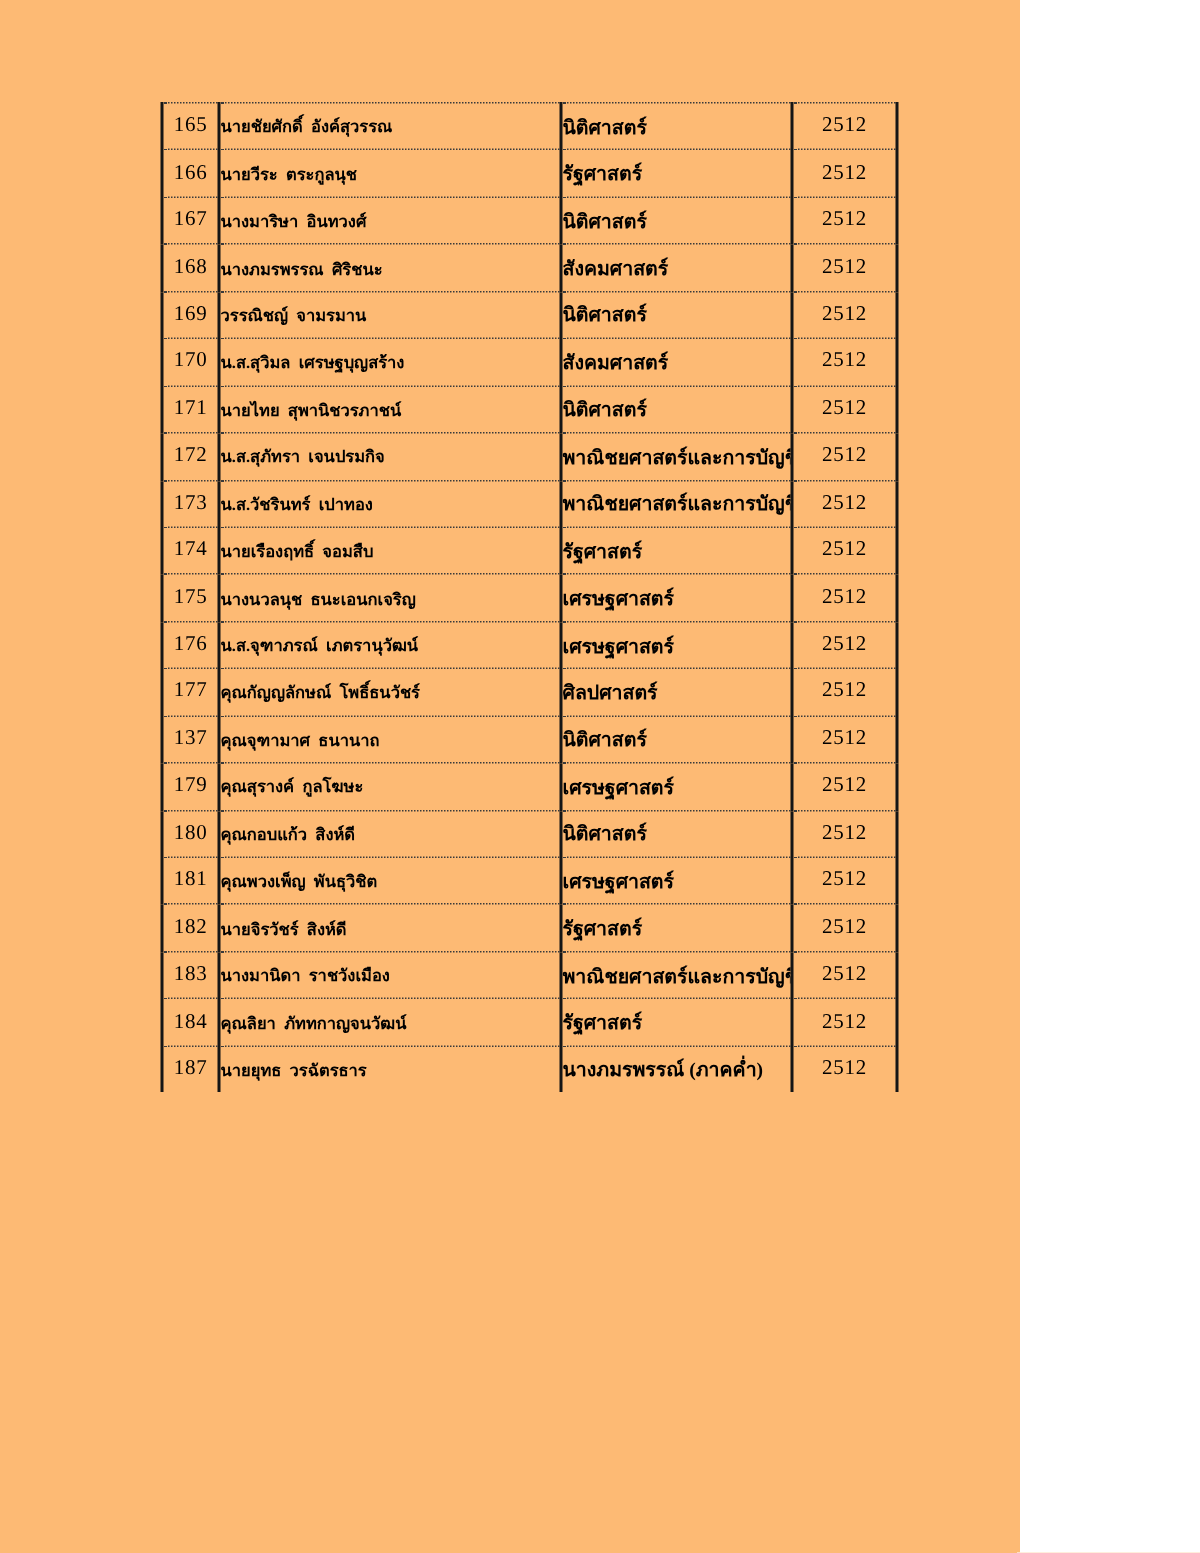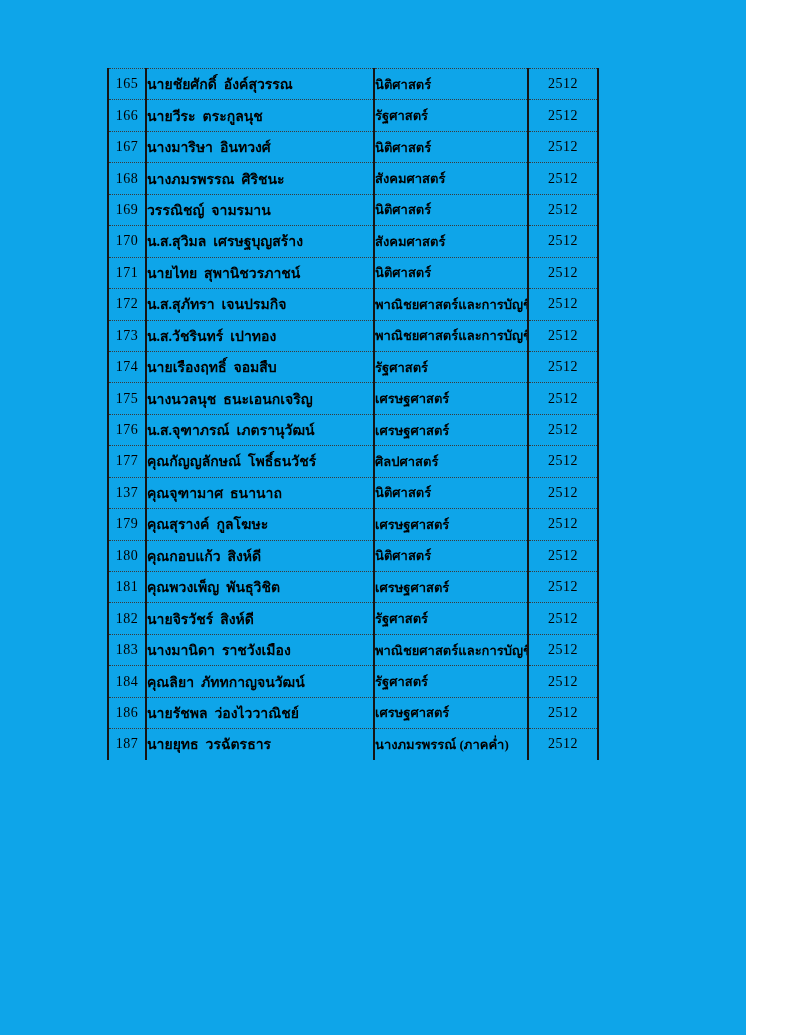--- a/index.html
+++ b/index.html
@@ -10,23 +10,23 @@
   body {
     width: 800px;
     height: 1035px;
     position: relative;
     font-family: "Liberation Serif", "DejaVu Serif", serif;
     color: #000000;
   }
   .page {
     position: absolute;
     left: 0; top: 0;
-    width: 746px;
+    width: 680px;
     height: 1035px;
-    background: #0ea5e9;
+    background: #fdba74;
     overflow: hidden;
   }
   table.alumni {
     position: absolute;
     left: 107px;
     top: 68px;
     width: 490px;
     border-collapse: collapse;
     table-layout: fixed;
   }
@@ -47,21 +47,21 @@
   tr.last td.c-fac, tr.last td.c-year { border-bottom: 1px dotted #3a3a3a; }
 
   td.c-no {
     text-align: center;
     font-size: 14px;
     font-family: "Liberation Serif", serif;
     letter-spacing: 0.5px;
   }
   td.c-name {
     font-weight: bold;
-    font-size: 14px;
+    font-size: 11px;
     padding-left: 6px;
     white-space: pre;
   }
   td.c-fac {
     font-weight: bold;
     font-size: 13px;
     padding-left: 4px;
     white-space: pre;
   }
   td.c-year {
@@ -197,26 +197,20 @@
           <td class="c-fac">พาณิชยศาสตร์และการบัญชี</td>
           <td class="c-year">2512</td>
         </tr>
         <tr>
           <td class="c-no">184</td>
           <td class="c-name">คุณลิยา  ภัททกาญจนวัฒน์</td>
           <td class="c-fac">รัฐศาสตร์</td>
           <td class="c-year">2512</td>
         </tr>
         <tr>
-          <td class="c-no">186</td>
-          <td class="c-name">นายรัชพล  ว่องไววาณิชย์</td>
-          <td class="c-fac">เศรษฐศาสตร์</td>
-          <td class="c-year">2512</td>
-        </tr>
-        <tr>
           <td class="c-no">187</td>
           <td class="c-name">นายยุทธ  วรฉัตรธาร</td>
           <td class="c-fac">นางภมรพรรณ์ (ภาคค่ำ)</td>
           <td class="c-year">2512</td>
         </tr>
       </tbody>
   </table>
 </div>
 
 </body></html>

